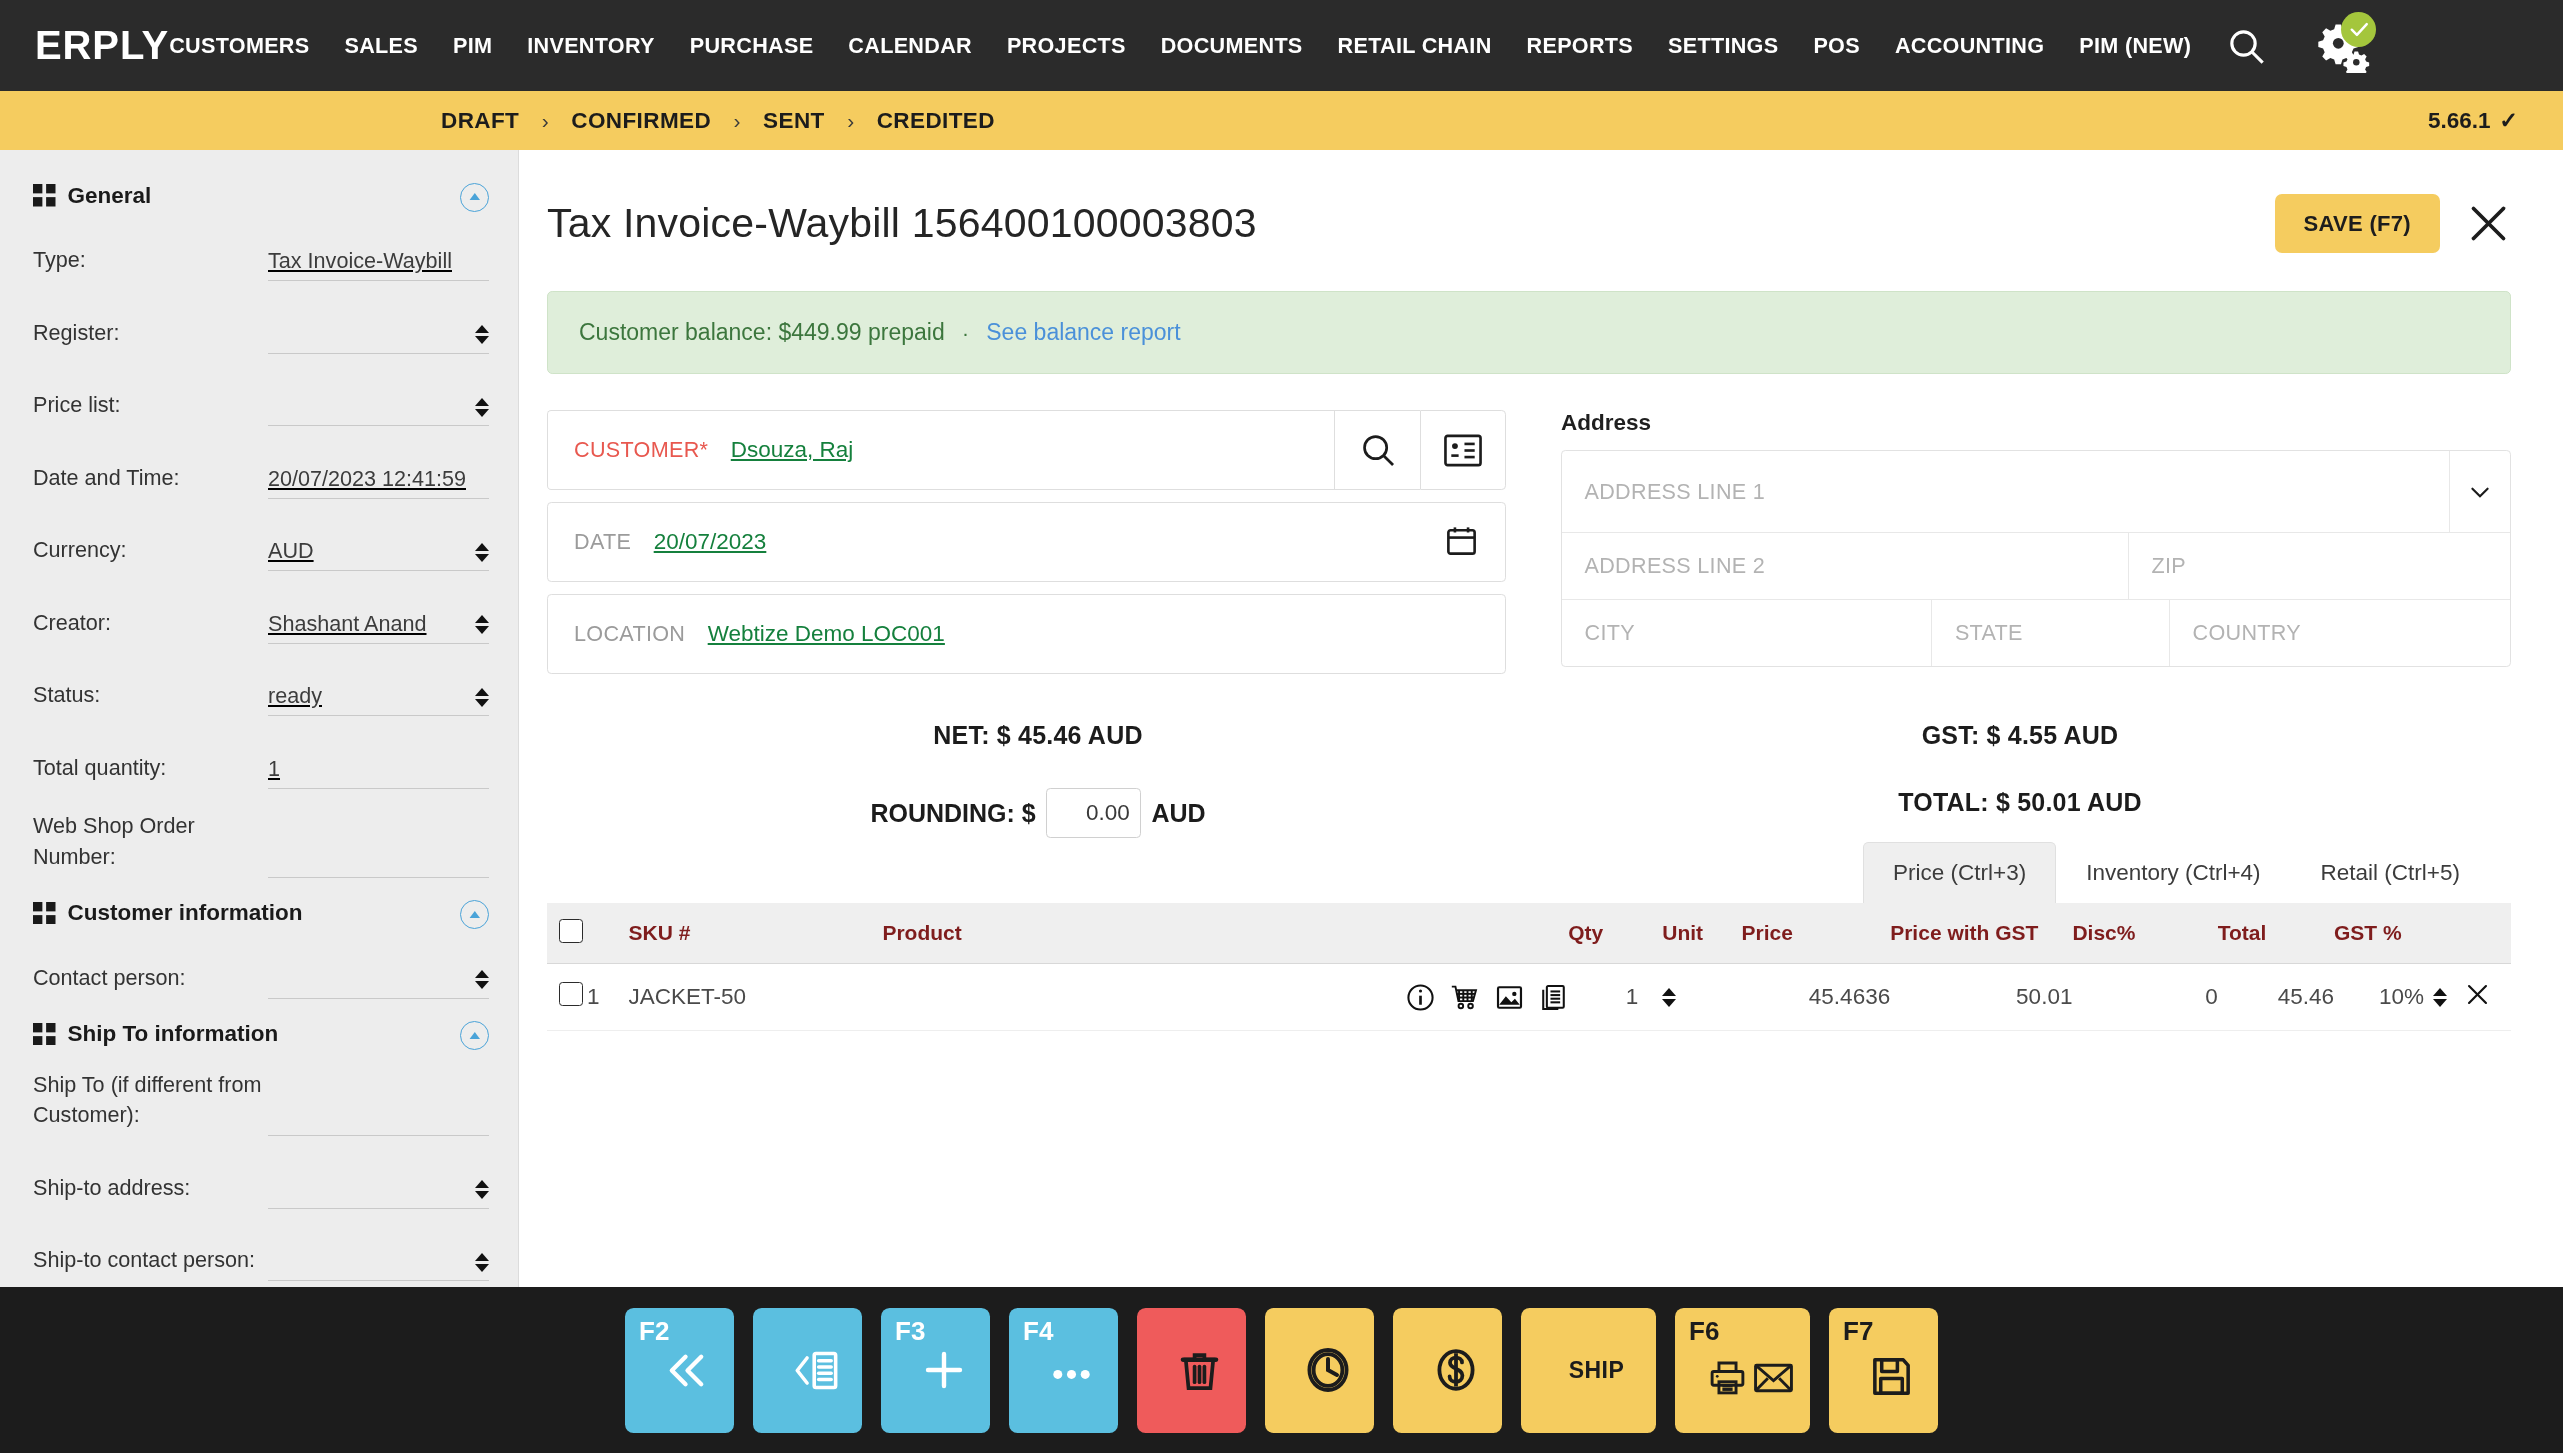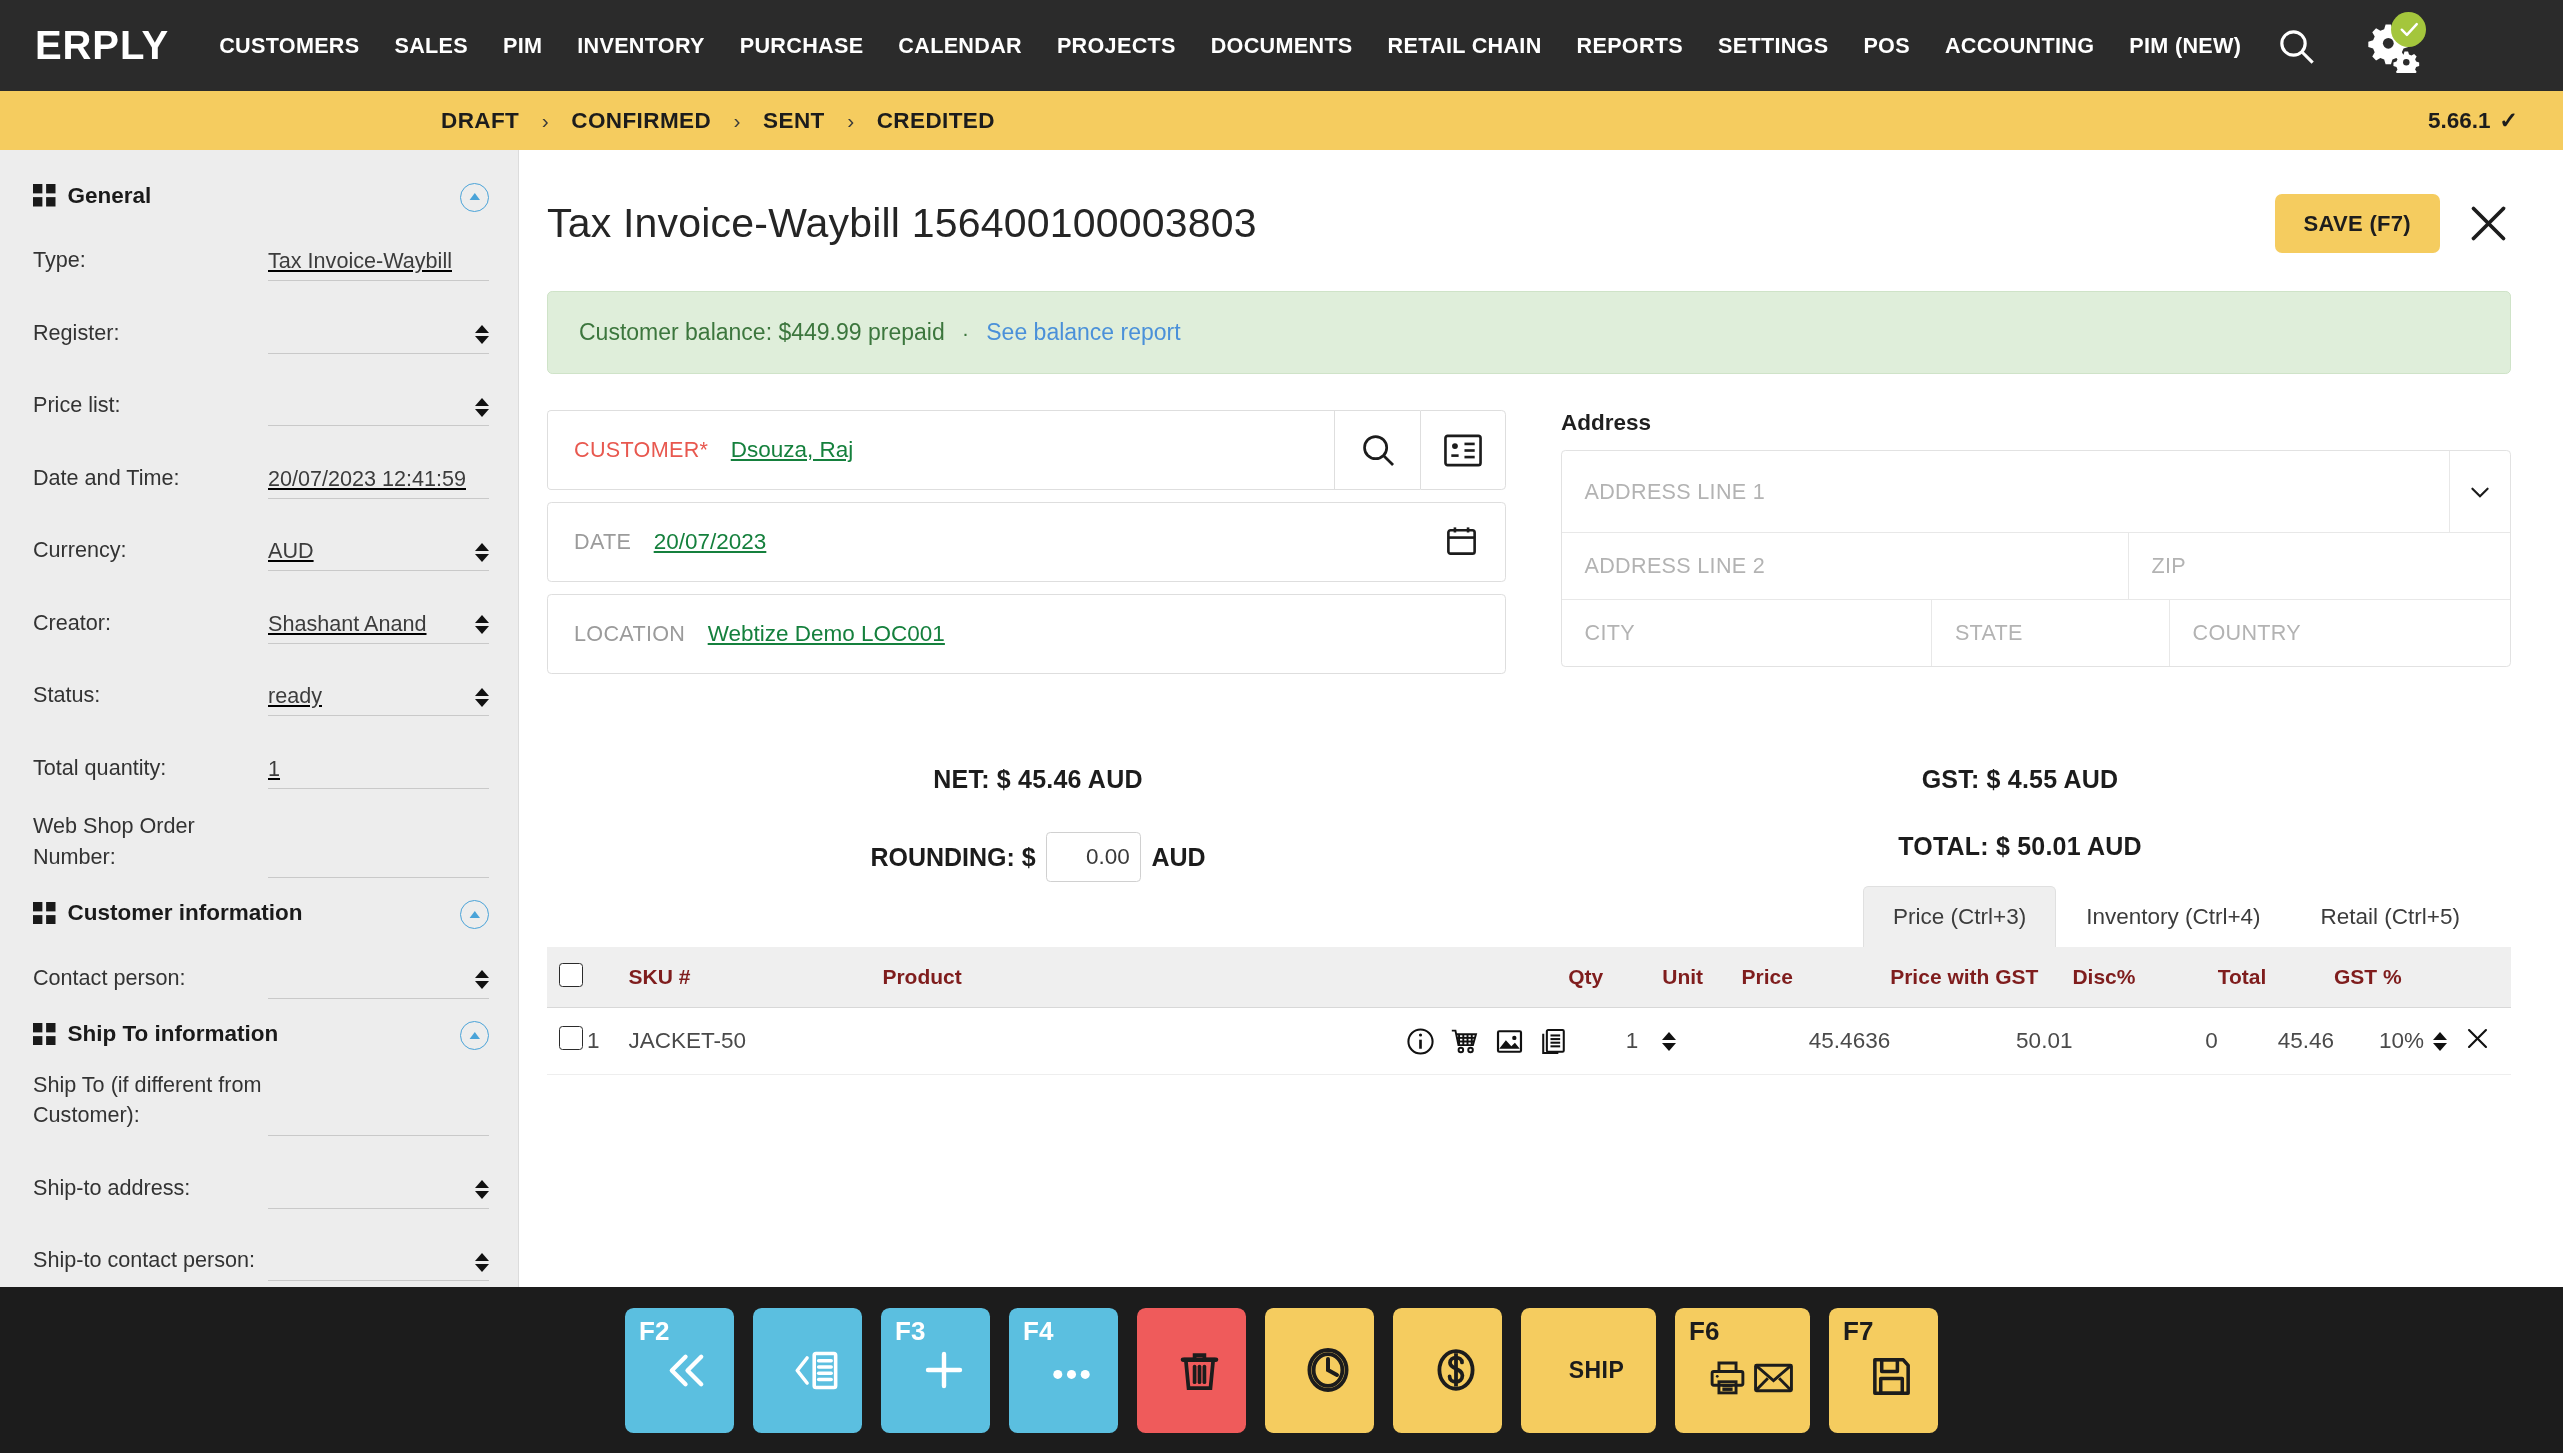--- a/index.html
+++ b/index.html
@@ -12,21 +12,21 @@
 
   
   .topnav {
     height: 91px; background: #2b2b2b; color: #fff;
     display: flex; align-items: center; padding: 0 35px;
     position: relative;
   }
   .logo {
     font-size: 40px; font-weight: 700; letter-spacing: 0.9px;
     font-family: "Liberation Sans", sans-serif;
-    margin-right: 50px; color: #fff;
+    color: #fff;
   }
   .navlinks { display: flex; align-items: center; gap: 35px; }
   .navlink {
     font-size: 21.6px; font-weight: 700; letter-spacing: 0.3px;
     color: #ffffff; white-space: nowrap; cursor: pointer;
   }
   .nav-right { margin-left: 35px; display: flex; align-items: center; gap: 45px; }
   .search-icon { width: 40px; height: 40px; cursor: pointer; }
   .gear-wrap { position: relative; width: 60px; height: 54px; cursor: pointer; }
   .check-badge {
@@ -150,21 +150,21 @@
   .addr-row { display: flex; border-bottom: 0.9px solid #e8e8e8; }
   .addr-row:last-child { border-bottom: none; }
   .addr-cell {
     flex: 1; height: 66px; display: flex; align-items: center;
     padding: 0 22.5px; font-size: 21.6px; color: #b3b3b3; border-right: 0.9px solid #e8e8e8;
     letter-spacing: 0.3px;
   }
   .addr-cell:last-child { border-right: none; }
 
   .totals { display: flex; margin-top: 35px; }
-  .totals-col { flex: 1; text-align: center; margin-top: 44px; }
+  .totals-col { flex: 1; text-align: center; }
   .tot-line { font-size: 25px; font-weight: 700; color: #1c1c1c; margin-bottom: 38px; letter-spacing: 0.2px;}
   .rounding-line { display: flex; align-items: center; justify-content: center; gap: 10.4px; font-size: 25px; font-weight: 700; color: #1c1c1c;}
   .rounding-input {
     width: 95px; height: 50px; border: 0.9px solid #d0d0d0; border-radius: 4.3px;
     display: flex; align-items: center; justify-content: flex-end; padding-right: 10.4px;
     font-size: 22.5px; font-weight: 400; color: #3a3a3a; background: #fff; cursor: text;
   }
 
   .tabs { display: flex; justify-content: flex-end; margin-top: 3.5px; padding-right: 21px; }
   .tab {

